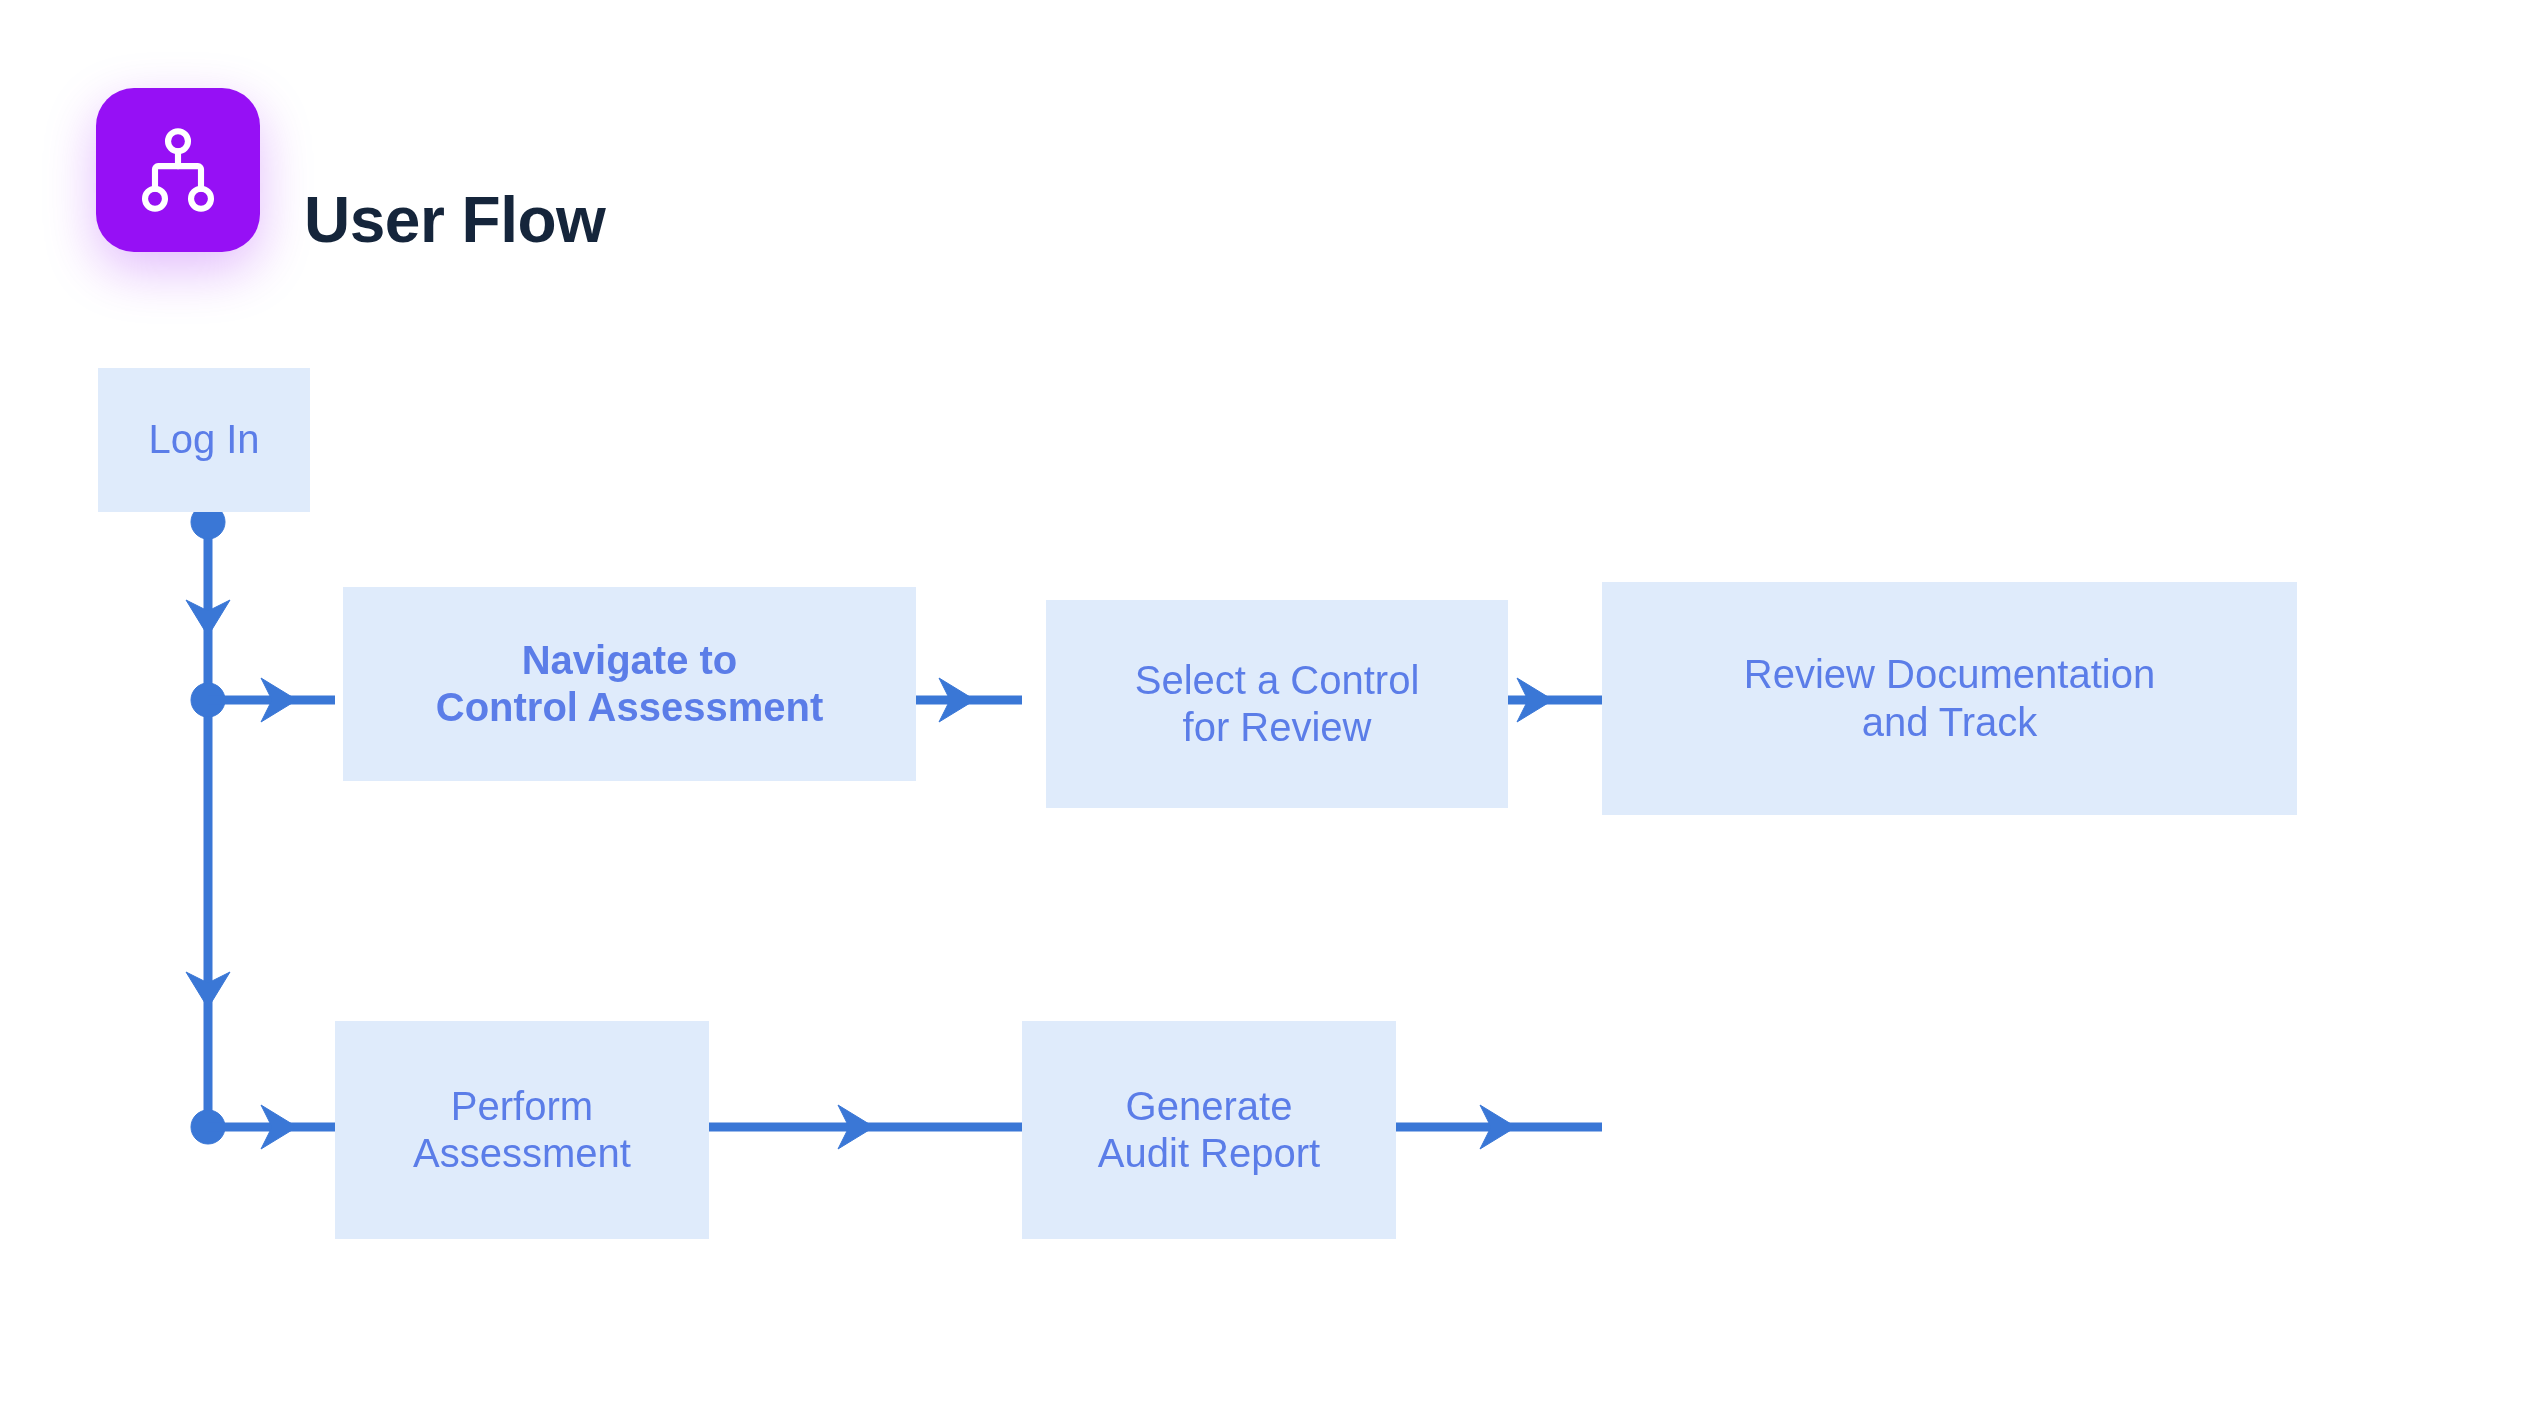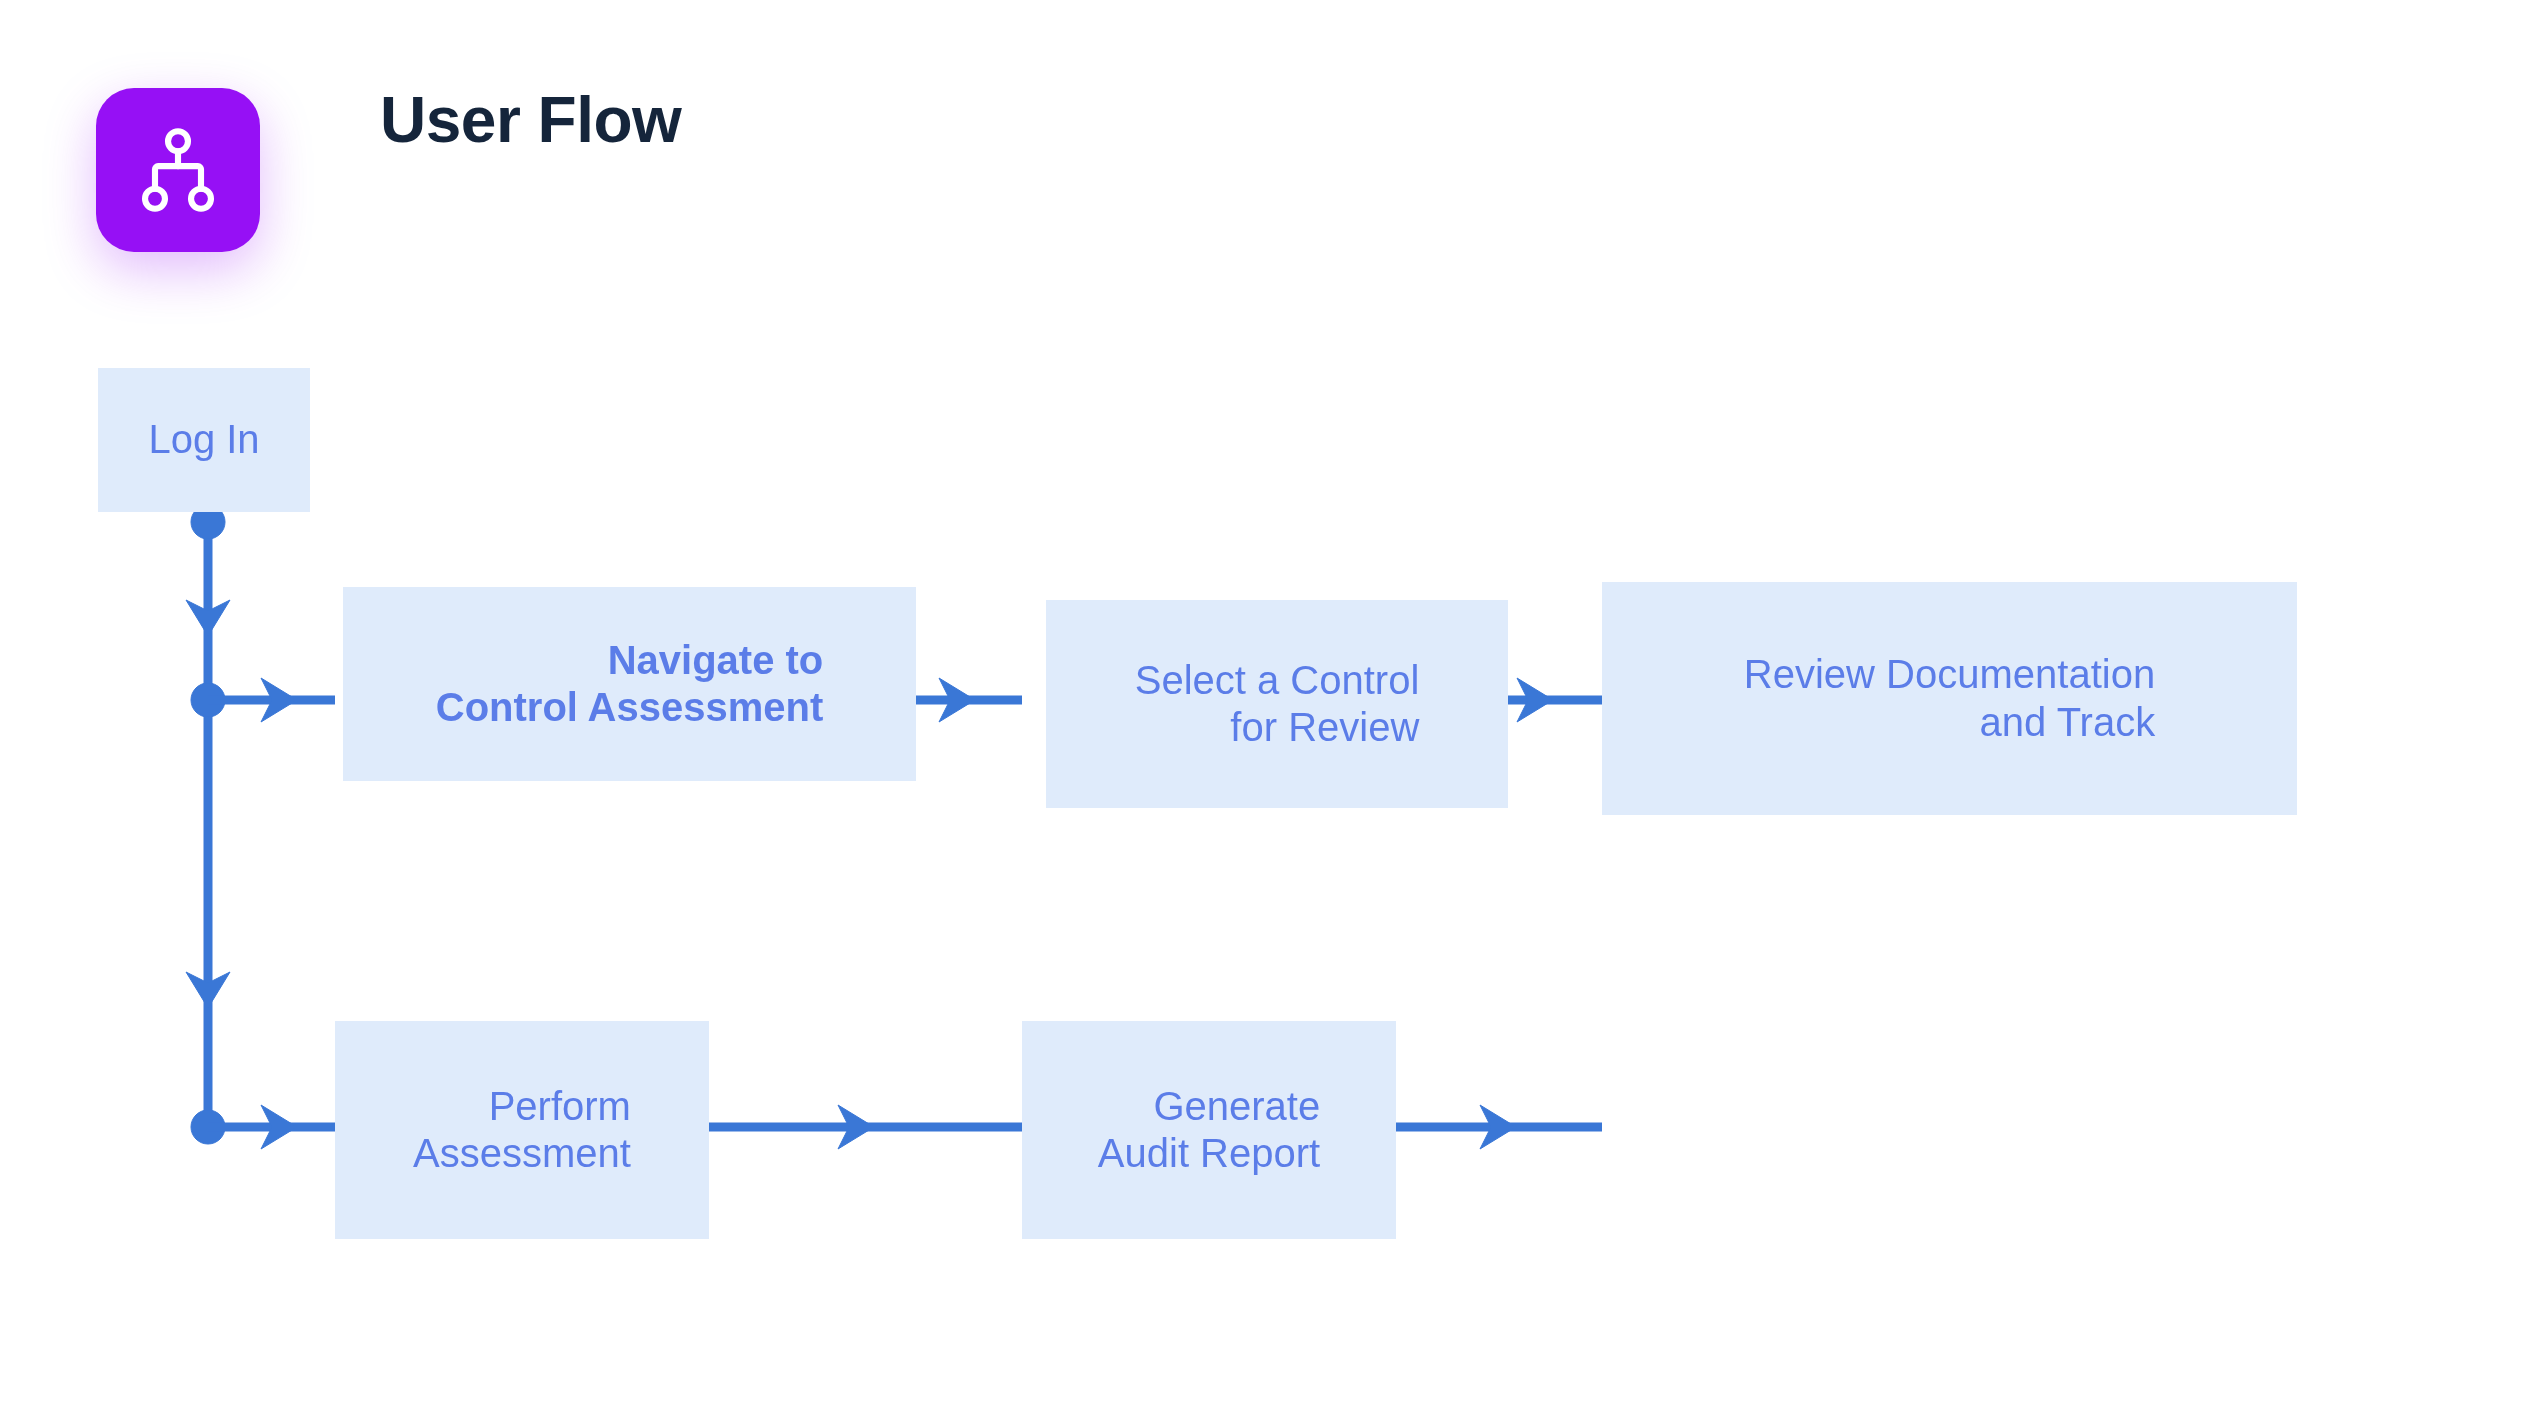--- a/index.html
+++ b/index.html
@@ -15,22 +15,22 @@
     font-family: "Liberation Sans", sans-serif;
     background: #ffffff;
   }
 
   
   #header {
     position: absolute;
     left: 96px;
     top: 88px;
     display: flex;
-    align-items: flex-start;
-    gap: 120px;
+    align-items: flex-end;
+    gap: 44px;
   }
   #app-icon {
     width: 164px;
     height: 164px;
     border-radius: 38px;
     background: #9610f5;
     box-shadow: 0 18px 52px rgba(150, 16, 245, 0.28);
     display: flex;
     align-items: center;
     justify-content: center;
@@ -63,21 +63,21 @@
     pointer-events: none;
   }
 
   .flow-node {
     position: absolute;
     background: #dfebfb;
     color: #5b7de8;
     display: flex;
     align-items: center;
     justify-content: center;
-    text-align: right;
+    text-align: center;
     font-size: 40px;
     line-height: 1.18;
     font-weight: normal;
     padding: 0 18px;
     box-sizing: border-box;
   }
   .flow-node .node-text {
     display: block;
     white-space: pre-line;
   }

